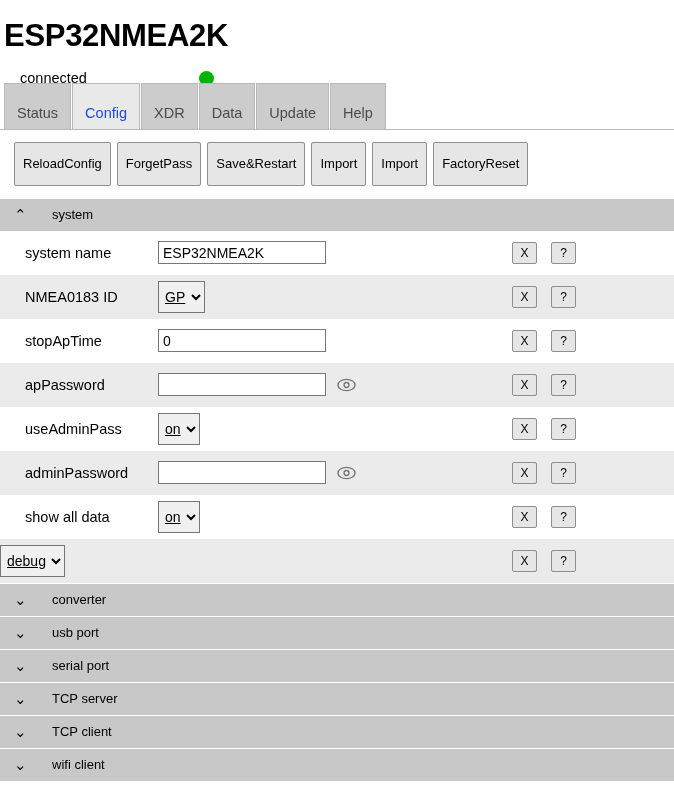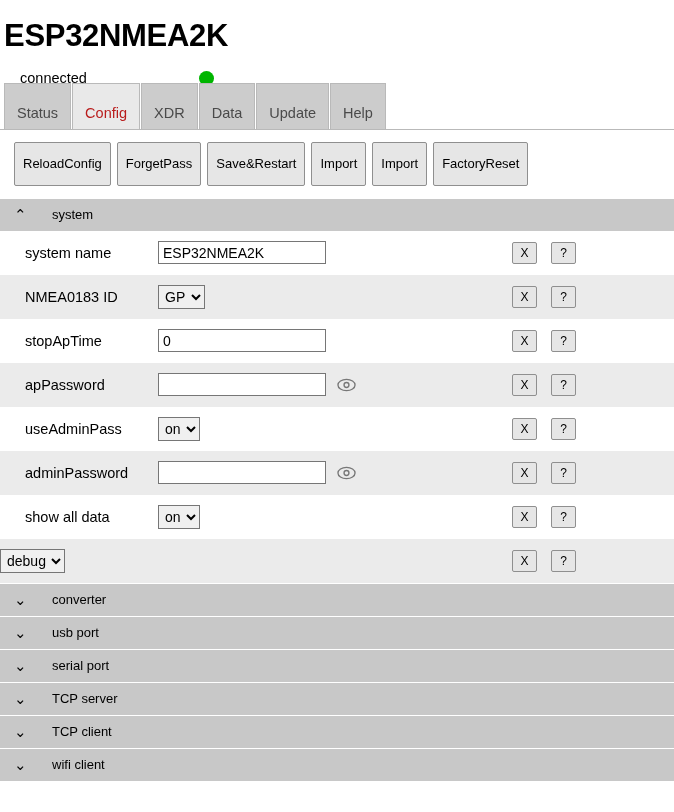--- a/index.html
+++ b/index.html
@@ -55,21 +55,21 @@
     background: #cccccc;
     border: 1px solid #b9b9b9;
     border-bottom: none;
     margin-right: 1px;
     color: #4a4a4a;
     cursor: pointer;
     line-height: 1.1;
   }
   .tab.active {
     background: #e9e9e9;
-    color: #b91c1c;
+    color: #1d4ed8;
     font-weight: normal;
   }
   .toolbar {
     display: flex;
     gap: 6px;
     padding: 12px 0 12px 14px;
     align-items: center;
   }
   .btn {
     font-family: "Liberation Sans", sans-serif;
@@ -127,25 +127,26 @@
     width: 168px;
     height: 23px;
     padding: 1px 4px;
     border: 1px solid #767676;
     background: #fff;
     color: #000;
   }
   select.sel {
     font-family: "Liberation Sans", sans-serif;
     font-size: 14px;
-    height: 24px;
+    height: 32px;
     border: 1px solid #767676;
     background: #f0f0f0;
     color: #000;
     padding: 1px 2px;
+    text-decoration: underline;
   }
   .eye {
     margin-left: 10px;
     width: 20px;
     height: 20px;
     display: inline-flex;
     align-items: center;
     justify-content: center;
     cursor: pointer;
   }

